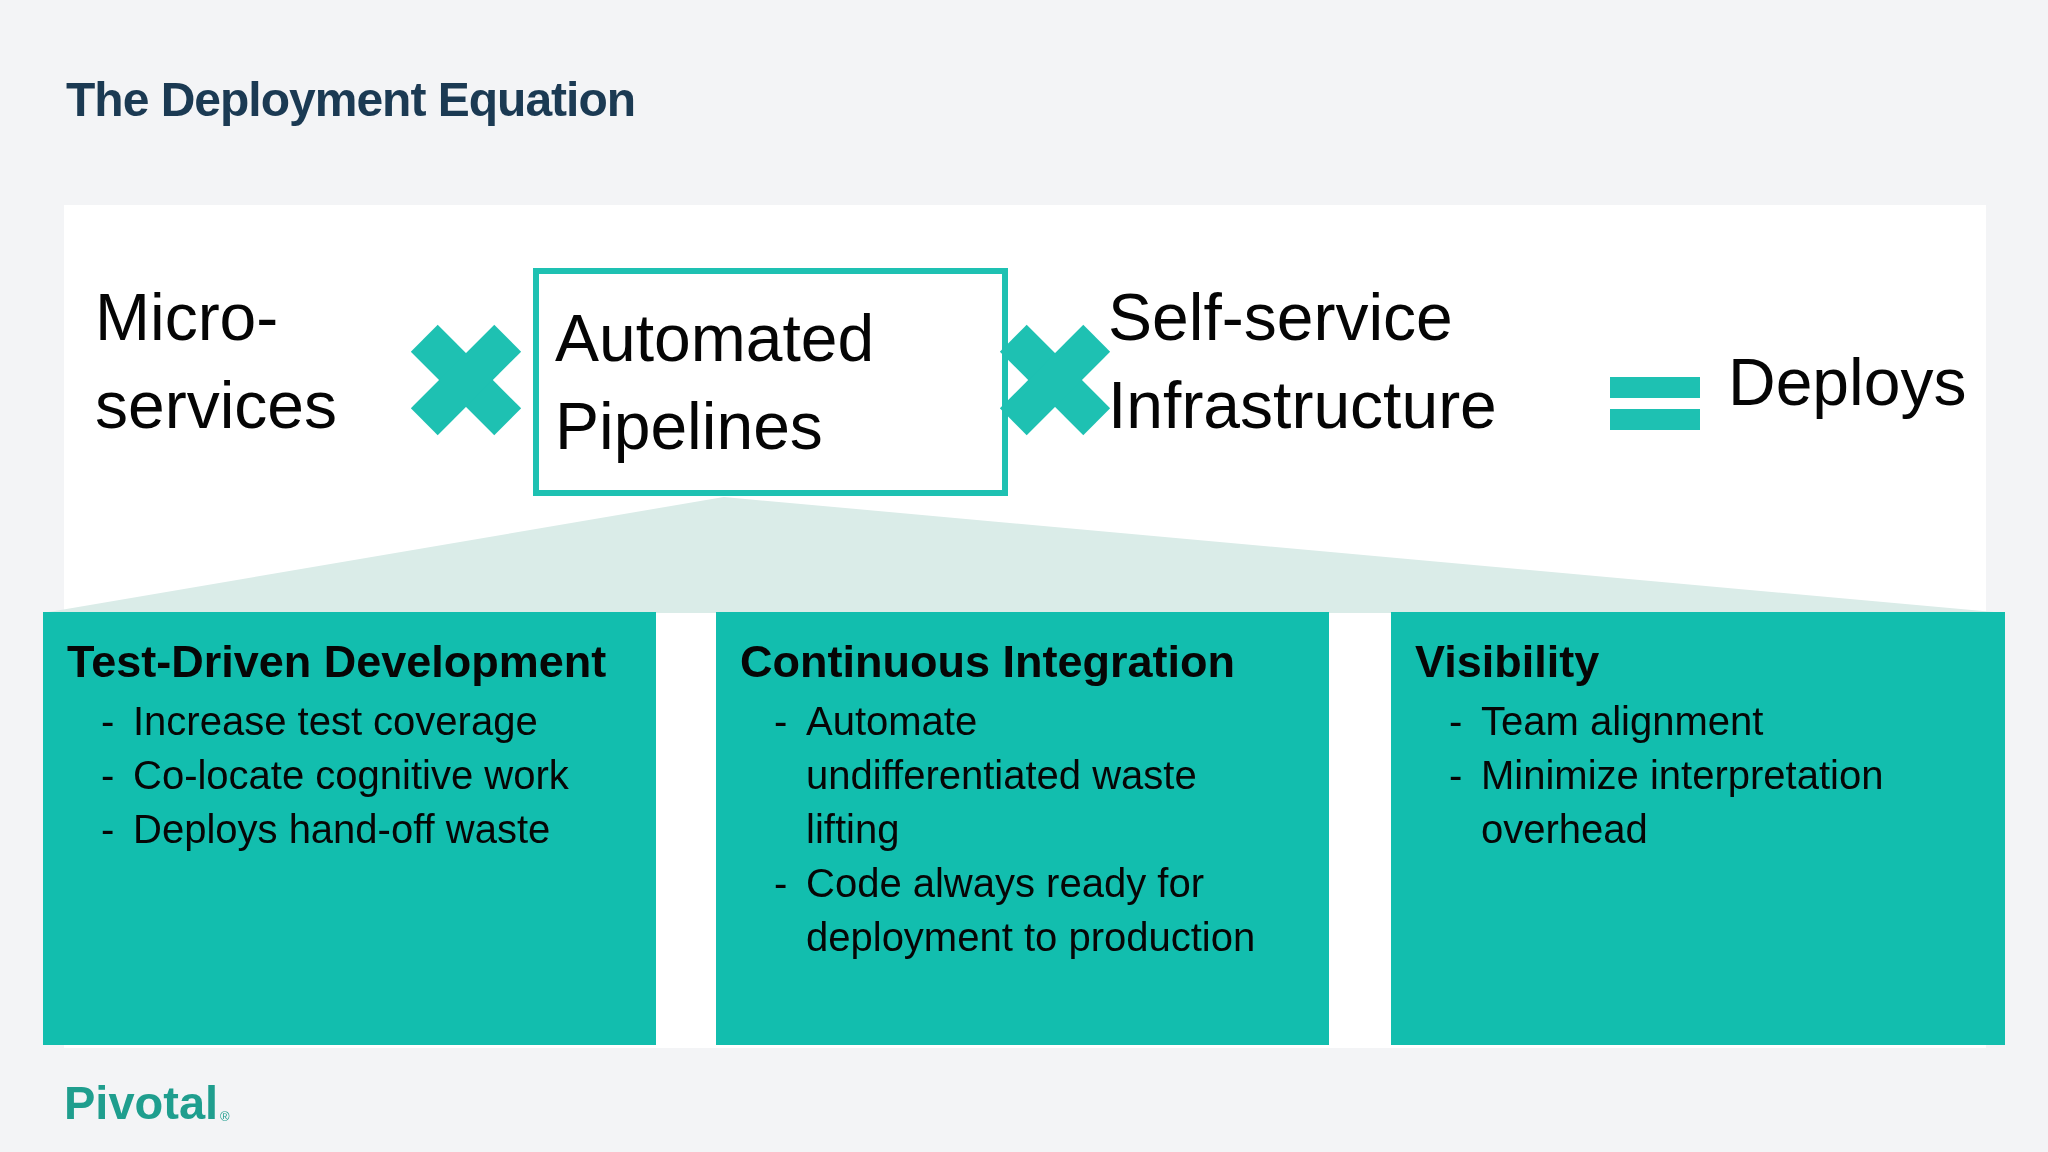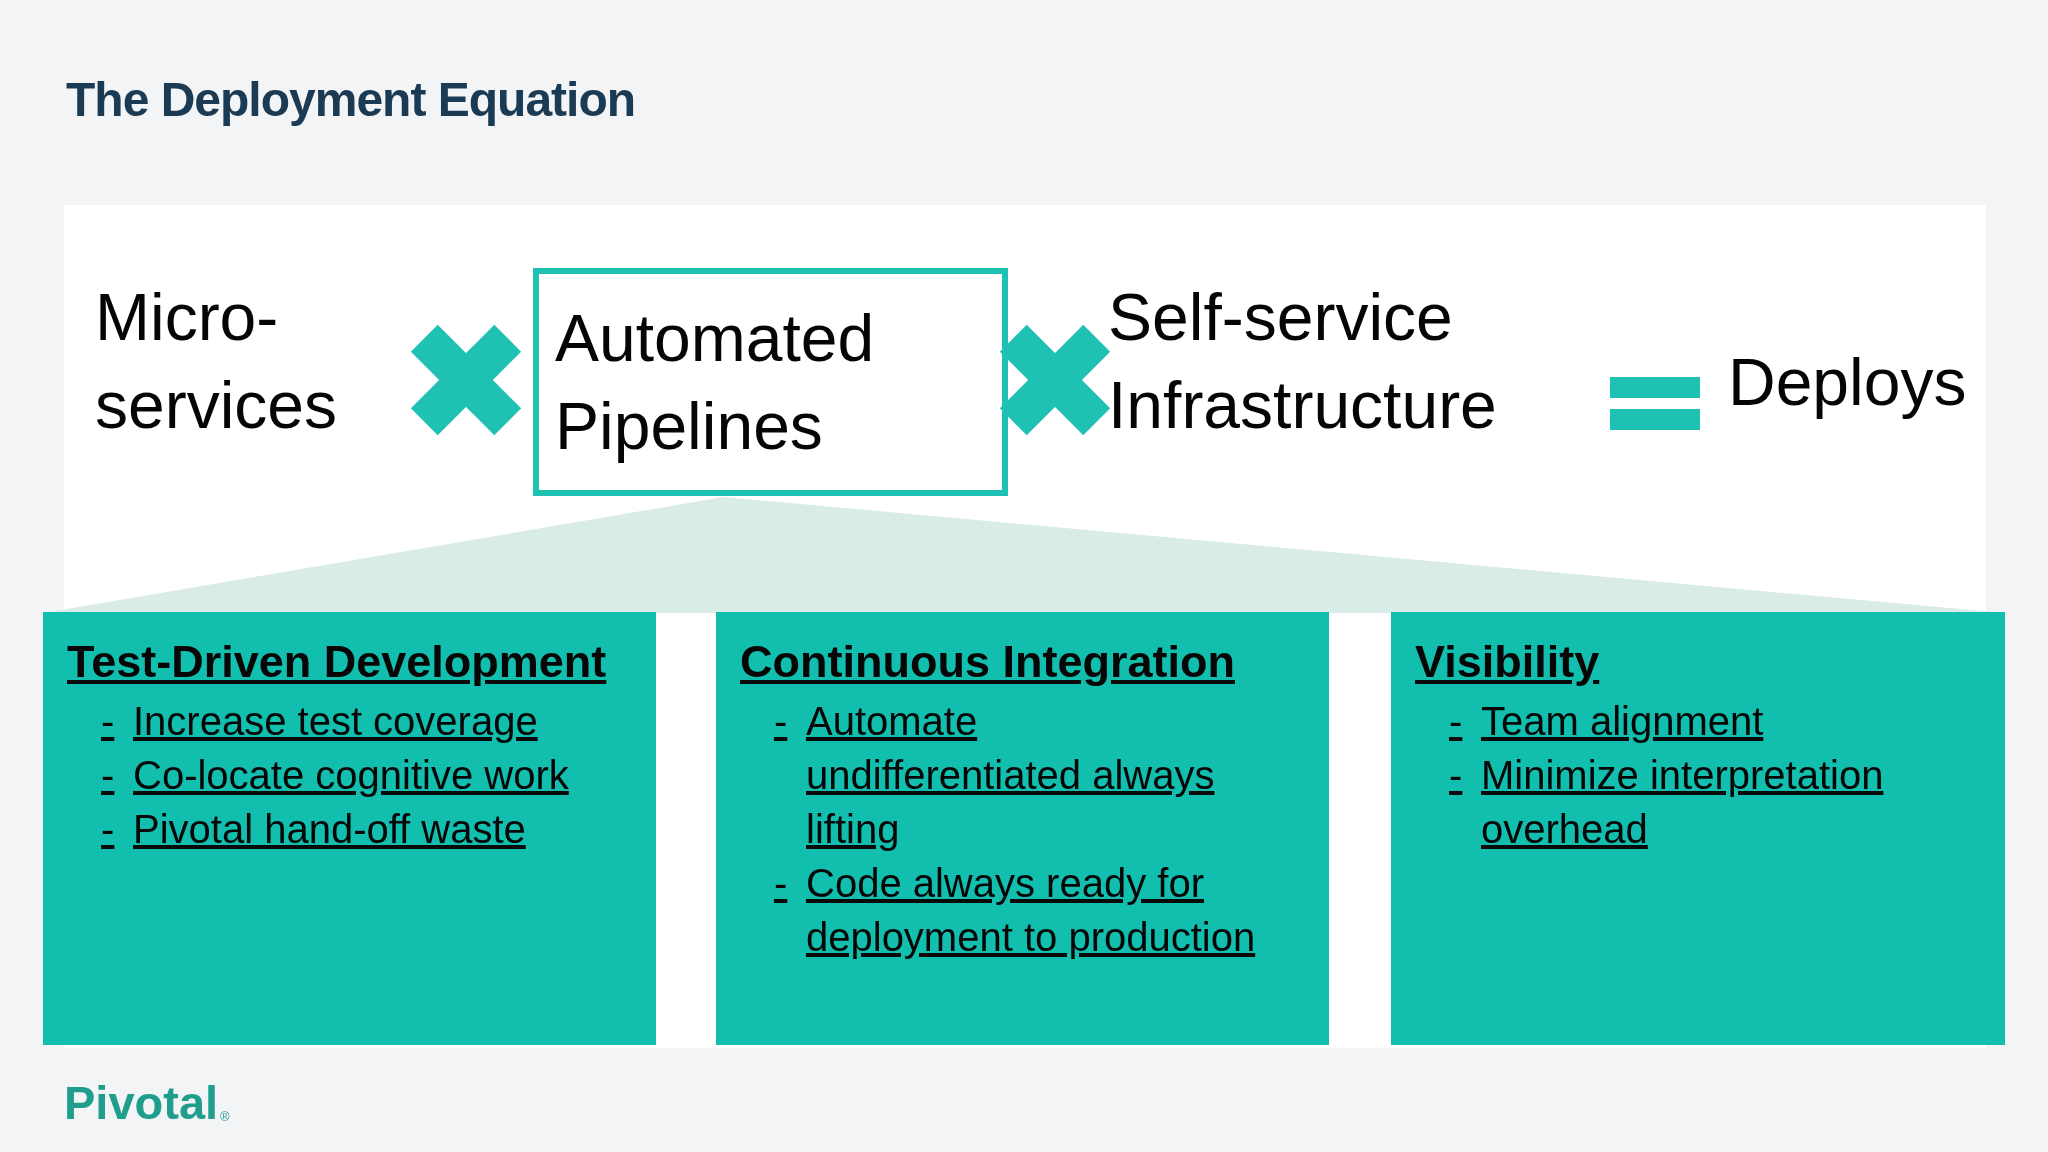--- a/index.html
+++ b/index.html
@@ -50,21 +50,21 @@
   .x-icon .bar.b2{transform:rotate(-45deg);}
   .x1{left:356px;top:129px;}
   .x2{left:945px;top:129px;}
   .equals-icon{position:absolute;left:1546px;top:172px;width:90px;height:53px;}
   .equals-icon .ebar{position:absolute;left:0;width:90px;height:21px;background:#1EC1B2;}
   .equals-icon .ebar.e1{top:0;}
   .equals-icon .ebar.e2{bottom:0;}
   
   .card{
     position:absolute;top:612px;height:433px;background:#12BEAE;
-    box-sizing:border-box;padding:22px 24px 0 24px;text-decoration:underline;
+    box-sizing:border-box;padding:22px 24px 0 24px;
   }
   .card-1{left:43px;width:613px;}
   .card-2{left:716px;width:613px;}
   .card-3{left:1391px;width:614px;}
   .card-title{
     font-size:45px;font-weight:bold;line-height:56px;color:#060606;
     margin-bottom:4px;white-space:nowrap;
   }
   .bullet-row{display:flex;align-items:flex-start;}
   .bullet-dash{
@@ -136,29 +136,29 @@
     <div class="bullet-row">
       <div class="bullet-dash">-</div>
       <div class="bullet-text">Increase test coverage</div>
     </div>
     <div class="bullet-row">
       <div class="bullet-dash">-</div>
       <div class="bullet-text">Co-locate cognitive work</div>
     </div>
     <div class="bullet-row">
       <div class="bullet-dash">-</div>
-      <div class="bullet-text">Pivotal hand-off waste</div>
+      <div class="bullet-text">Deploys hand-off waste</div>
     </div>
   </div>
 
   <div class="card card-2">
     <div class="card-title">Continuous Integration</div>
     <div class="bullet-row">
       <div class="bullet-dash">-</div>
-      <div class="bullet-text">Automate undifferentiated always lifting</div>
+      <div class="bullet-text">Automate undifferentiated waste lifting</div>
     </div>
     <div class="bullet-row">
       <div class="bullet-dash">-</div>
       <div class="bullet-text">Code always ready for deployment to production</div>
     </div>
   </div>
 
   <div class="card card-3">
     <div class="card-title">Visibility</div>
     <div class="bullet-row">

